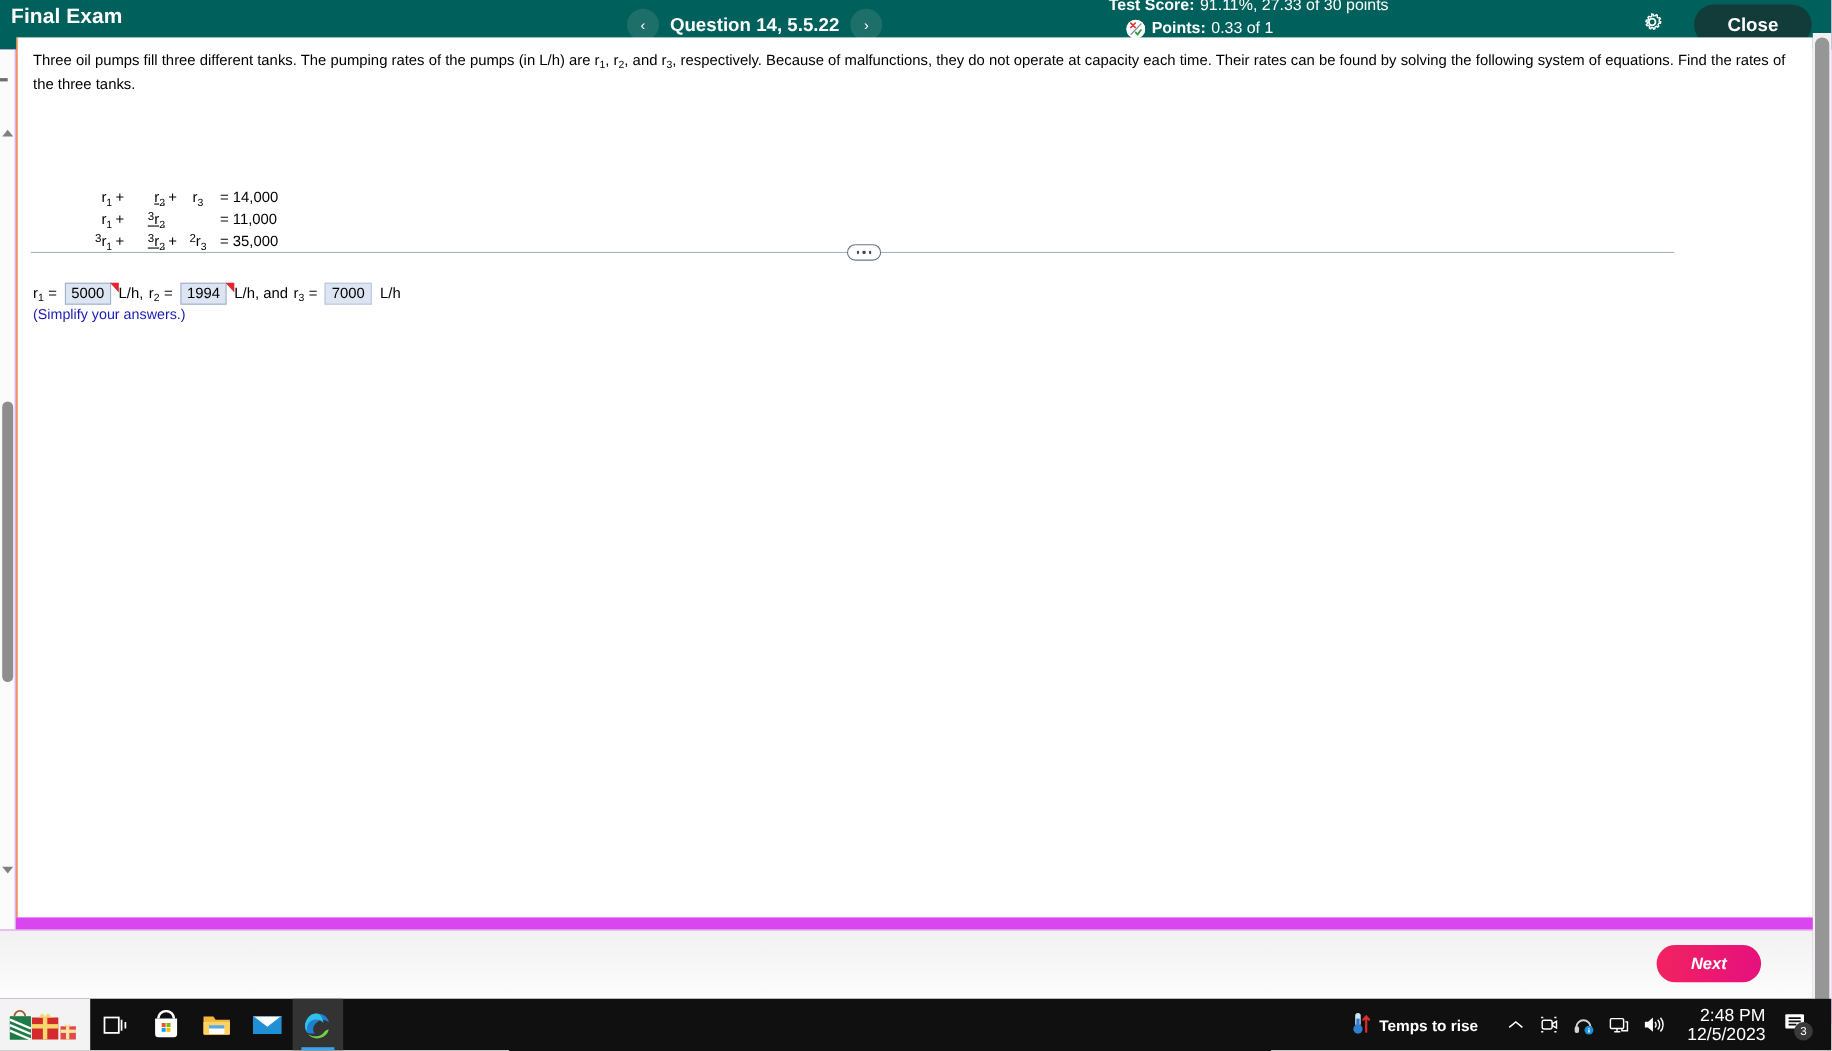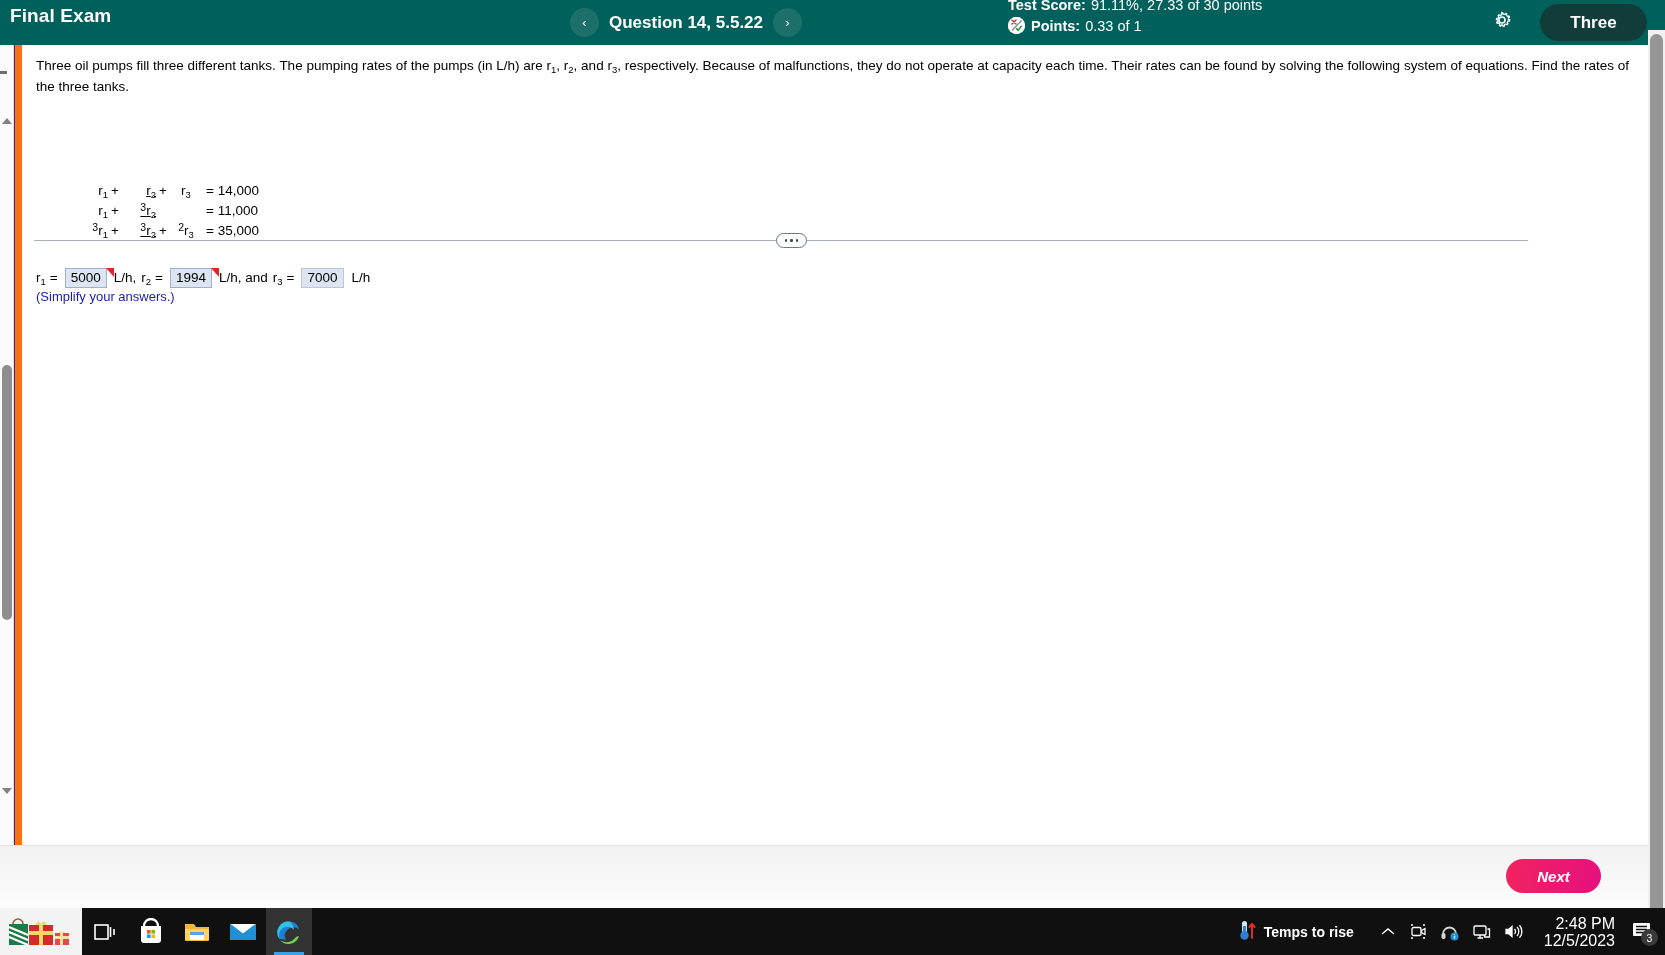--- a/index.html
+++ b/index.html
@@ -8,21 +8,21 @@
     width: 1665px; height: 955px;
     overflow: hidden;
     font-family: "Liberation Sans", sans-serif;
     background: #ffffff;
   }
 
   #app {
     position: relative;
     width: 1665px;
     height: 931px;
-    background: #4c1d95;
+    background: #d946ef;
   }
 
   
   .header {
     position: absolute;
     top: 0; left: 0;
     width: 1665px;
     height: 45px;
     background: #00605b;
     display: flex;
@@ -73,21 +73,21 @@
     left: 1008px;
     top: -4px;
     color: #ffffff;
     font-size: 14.5px;
     line-height: 19px;
     white-space: nowrap;
   }
   .score-line { display: flex; align-items: center; height: 19px; }
   .score-lbl { font-weight: bold; margin-right: 5px; }
   .score-val { font-weight: normal; }
-  .points-line { display: flex; align-items: flex-start; height: 19px; margin-top:2px; }
+  .points-line { display: flex; align-items: center; height: 19px; margin-top:2px;margin-left:16px; }
   .partial-icon {
     width: 17px; height: 17px;
     border-radius: 50%;
     background: #fff;
     display: inline-block;
     position: relative;
     margin-right: 6px;
     flex: 0 0 auto;
   }
   .partial-icon svg { position: absolute; top:0; left:0; }
@@ -186,25 +186,25 @@
     width: 0; height: 0;
     border-left: 5px solid transparent;
     border-right: 5px solid transparent;
     border-top: 6px solid #7a7a7a;
     cursor: pointer;
   }
 
   
   .content {
     position: absolute;
-    left: 15px; top: 45px;
+    left: 15px; top: 34px;
     width: 1633px;
     height: 800px;
     background: #ffffff;
-    border-left: 7px solid #f97316;
+    border-left: 1px solid #f97316;
     overflow: hidden;
   }
 
   .qtext {
     position: absolute;
     left: 14px;
     top: 11px;
     width: 1600px;
     font-size: 13.5px;
     color: #000;
@@ -357,21 +357,21 @@
     position: absolute;
     bottom: 0; left: 8px;
     width: 30px; height: 3px;
     background: #3aa3e8;
   }
   .tb-right {
     margin-left: auto;
     display: flex;
     align-items: center;
     height: 47px;
-    padding-right: 6px;
+    padding-right: 16px;
     gap: 0;
   }
   .weather {
     display: flex;
     align-items: center;
     gap: 7px;
     color: #ffffff;
     font-size: 14px;
     font-weight: bold;
     padding: 0 10px;
@@ -446,21 +446,21 @@
 
     <div class="gear-btn">
       <span>
         <svg width="22" height="22" viewBox="0 0 24 24" fill="none" stroke="#ffffff" stroke-width="1.7">
           <path d="M12 2.6 l1.6 .5 .6 1.8 1.9 .1 1.2-1.5 1.4 .9 -.4 1.9 1.3 1.3 1.9-.4 .9 1.4 -1.5 1.2 .1 1.9 1.8 .6 -.5 1.6 -1.9 .1 -.9 1.7 .9 1.7 -1.2 1.2 -1.7-.9 -1.7 .9 -.1 1.9 -1.6 .5 -.6-1.8 -1.9-.1 -1.2 1.5 -1.4-.9 .4-1.9 -1.3-1.3 -1.9 .4 -.9-1.4 1.5-1.2 -.1-1.9 -1.8-.6 .5-1.6 1.9-.1 .9-1.7 -.9-1.7 1.2-1.2 1.7 .9 1.7-.9z" transform="scale(0.82) translate(2.2,2.2)"></path>
           <circle cx="12" cy="12" r="3.3"></circle>
         </svg>
       </span>
     </div>
 
-    <button class="close-btn">Three</button>
+    <button class="close-btn">Close</button>
   </div>
 
   <div class="left-scroll">
     <div class="lsb-mark"></div>
     <div class="lsb-up">
         <div class="tri-up"></div>
       </div>
     <div class="lsb-thumb"></div>
     <div class="lsb-down">
         <div class="tri-down"></div>

